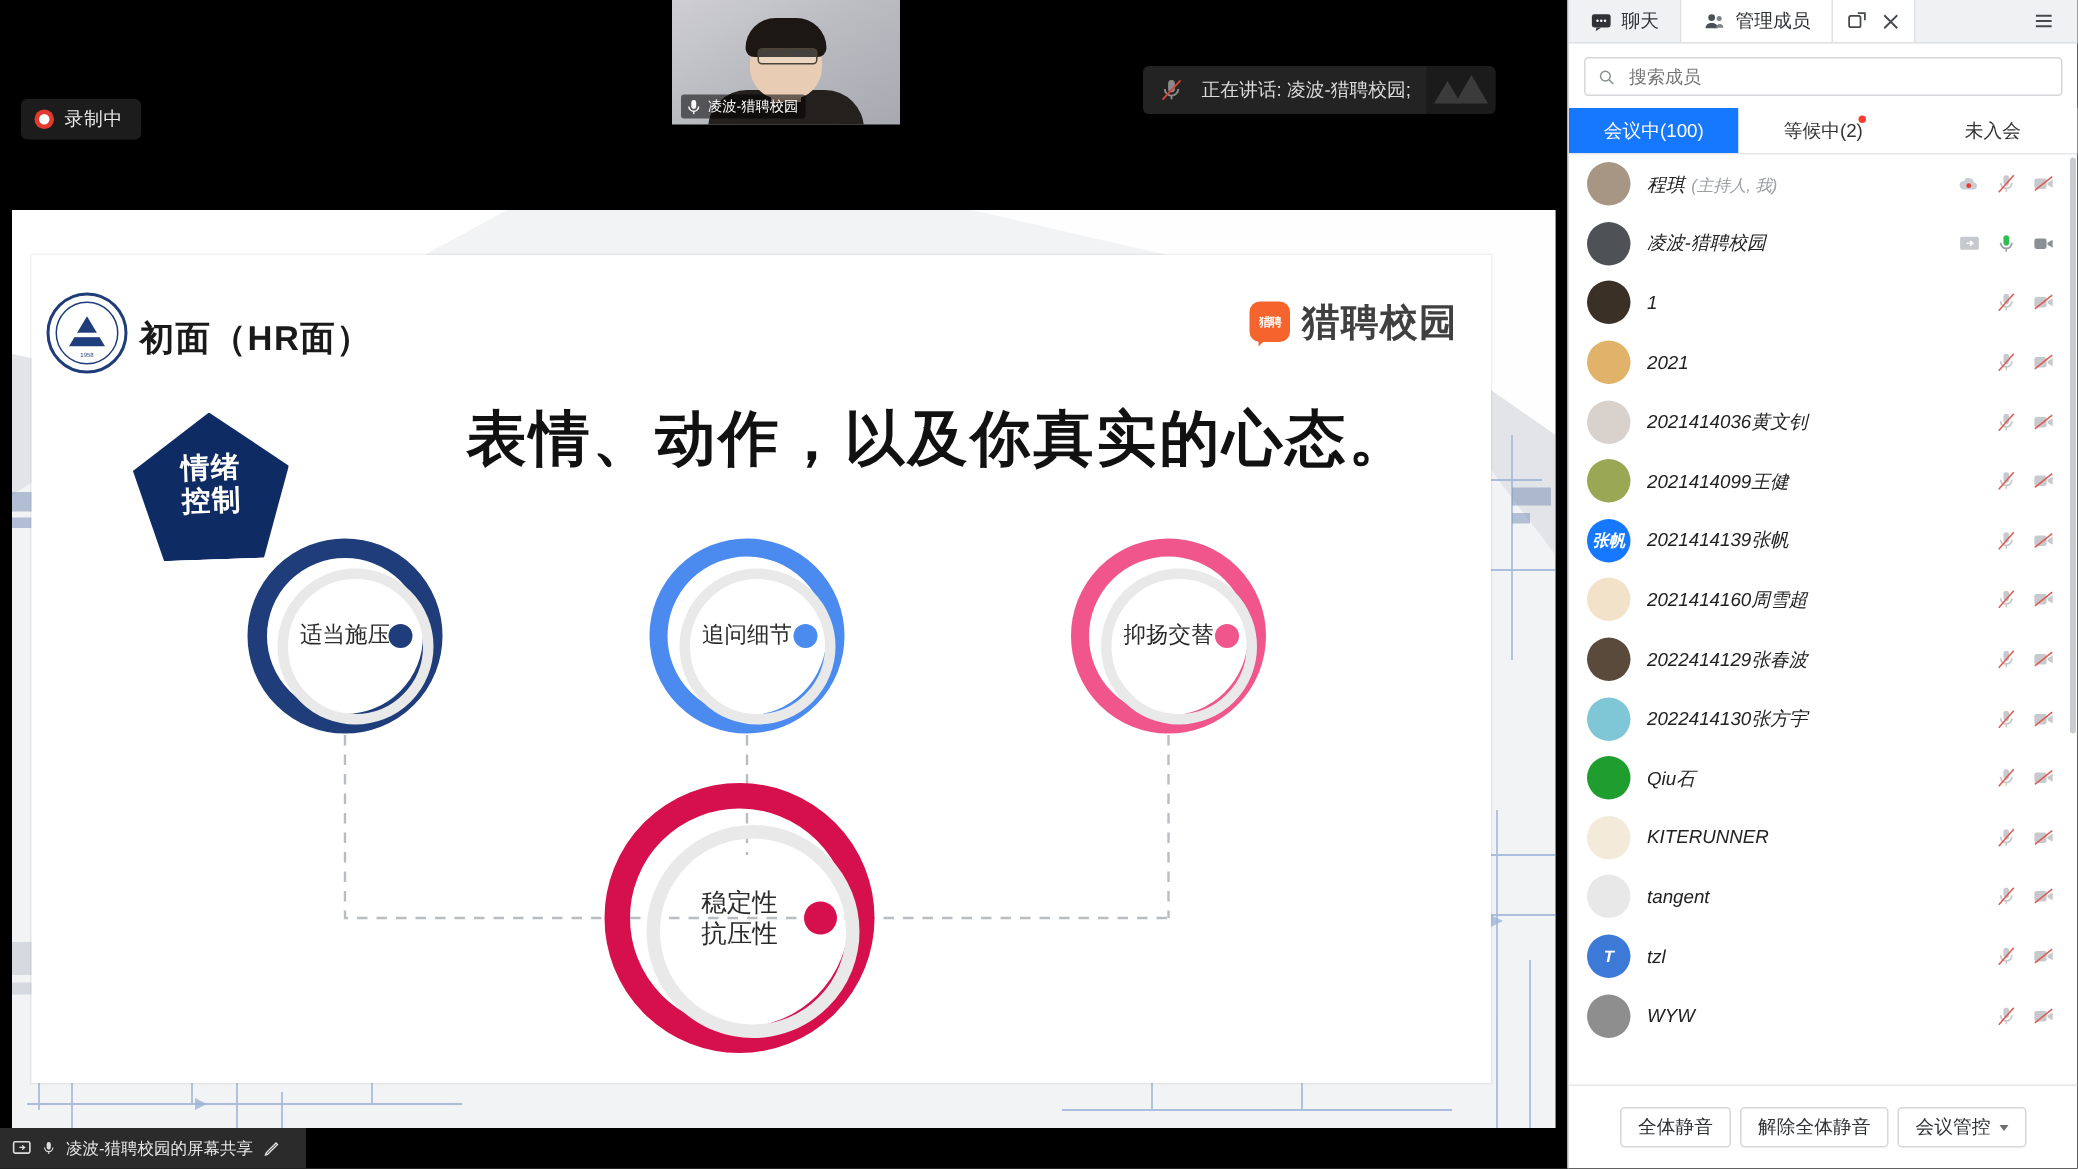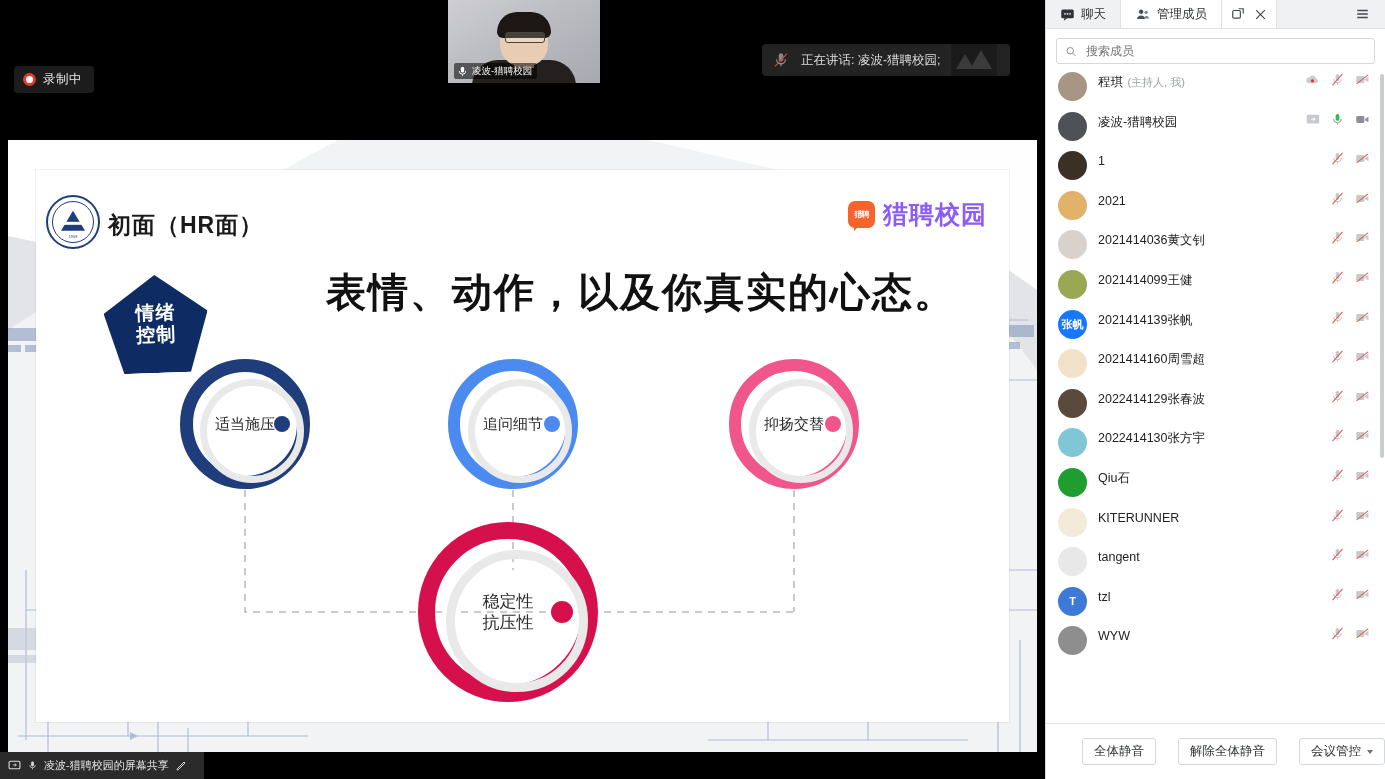--- a/index.html
+++ b/index.html
@@ -26,31 +26,31 @@
   .vt-glass{position:absolute;left:57px;top:32px;width:38px;height:9px;border:1.4px solid #4b4238;
             border-radius:3px;background:rgba(255,255,255,.18);}
   .vt-glass:before{content:"";position:absolute;left:16px;top:3px;width:6px;height:1.4px;background:#4b4238;}
   .vt-body{position:absolute;left:24px;top:60px;width:104px;height:30px;border-radius:26px 26px 0 0;background:#23201e;}
   .vt-neck{position:absolute;left:66px;top:56px;width:20px;height:12px;background:#dcbda2;}
   .vt-label{position:absolute;left:6px;bottom:4px;height:16px;display:flex;align-items:center;gap:3px;
             padding:0 5px 0 2px;background:rgba(0,0,0,.55);border-radius:2px;}
   .vt-label .nm{color:#fff;font-size:9.5px;white-space:nowrap;}
 
   .speak-pill{position:absolute;left:762px;top:44px;height:32px;display:flex;align-items:center;
-              background:#232323;border-radius:4px;padding-left:10px;padding-right:13px;overflow:hidden;}
+              background:#232323;border-radius:4px;padding-left:10px;padding-right:0;overflow:hidden;}
   .speak-txt{color:#dcdcdc;font-size:12.5px;padding:0 10px 0 11px;white-space:nowrap;}
   .speak-logo{width:46px;height:32px;background:#1b1b1b;position:relative;overflow:hidden;}
   .speak-logo i{position:absolute;bottom:7px;width:0;height:0;border-style:solid;border-color:transparent transparent #3b3b3b transparent;}
   .speak-logo i.a{left:5px;border-width:0 9px 15px 9px;}
   .speak-logo i.b{left:19px;border-width:0 11px 19px 11px;bottom:7px;}
 
   
   .share{position:absolute;left:8px;top:140px;width:1029px;height:612px;background:#f3f4f6;overflow:hidden;}
   .circuit{position:absolute;inset:0;}
-  .slide{position:absolute;left:28px;top:30px;width:973px;height:552px;background:#fff;
+  .slide{position:absolute;left:13px;top:30px;width:973px;height:552px;background:#fff;
          box-shadow:0 0 0 1px rgba(0,0,0,.05);overflow:hidden;}
 
   .logo-badge{position:absolute;left:10px;top:25px;width:54px;height:54px;border-radius:50%;
               border:2.5px solid #1f3d7a;box-sizing:border-box;background:#fff;}
   .logo-badge:before{content:"";position:absolute;left:4px;top:4px;right:4px;bottom:4px;border-radius:50%;
               border:1.5px solid #1f3d7a;}
   .logo-badge .star{position:absolute;left:50%;top:50%;transform:translate(-50%,-56%);
               width:0;height:0;border-style:solid;border-width:0 12px 20px 12px;
               border-color:transparent transparent #1f3d7a transparent;}
   .logo-badge .star:after{content:"";position:absolute;left:-9px;top:11px;width:18px;height:3px;background:#fff;}
@@ -58,21 +58,21 @@
 
   .slide-title{position:absolute;left:72px;top:40px;font-size:23px;color:#1a1a1a;font-weight:600;
                letter-spacing:1px;}
 
   .hp-logo{position:absolute;right:22px;top:28px;display:flex;align-items:center;gap:8px;padding-left:35px;}
   .hp-mark{width:27px;height:27px;border-radius:7px;background:#f5642d;position:relative;
            display:flex;align-items:center;justify-content:center;}
   .hp-mark span{color:#fff;font-size:8px;font-weight:700;letter-spacing:-1px;}
   .hp-mark:after{content:"";position:absolute;left:6px;bottom:-3px;width:0;height:0;
            border-style:solid;border-width:5px 5px 0 0;border-color:#f5642d transparent transparent transparent;}
-  .hp-txt{color:#8b5cf6;font-size:25px;font-weight:800;letter-spacing:1px;}
+  .hp-txt{color:#404040;font-size:25px;font-weight:800;letter-spacing:1px;}
 
   .pentagon{position:absolute;left:68px;top:105px;width:104px;height:98px;background:#0e2b63;
             clip-path:polygon(50% 0%,100% 38%,82% 100%,18% 100%,0% 38%);
             display:flex;flex-direction:column;align-items:center;justify-content:center;
             transform:rotate(-2deg);}
   .pentagon span{color:#fff;font-size:19px;font-weight:700;line-height:1.15;letter-spacing:1px;}
 
   .headline{position:absolute;left:260px;top:95px;width:690px;text-align:center;
             font-size:40px;font-weight:700;color:#111;letter-spacing:2px;white-space:nowrap;}
 
@@ -106,30 +106,30 @@
   .psearch input{border:0;outline:0;font-size:12px;color:#333;width:100%;background:transparent;
                  font-family:"Liberation Sans",sans-serif;}
 
   .seg{display:flex;flex:0 0 auto;border-bottom:1px solid #e4e6ea;}
   .seg .s{flex:1;height:30px;display:flex;align-items:center;justify-content:center;position:relative;
           font-size:12.5px;color:#333;background:#fff;}
   .seg .s.active{background:#1677ff;color:#fff;}
   .seg .s .badge{position:absolute;top:5px;right:28px;width:5px;height:5px;border-radius:50%;background:#ff3b30;}
 
   .plist{flex:1 1 auto;overflow:hidden;position:relative;}
-  .prow{height:39.6px;display:flex;align-items:flex-start;padding:0 14px 0 12px;gap:11px;}
+  .prow{height:39.6px;display:flex;align-items:center;padding:0 14px 0 12px;gap:11px;font-style:italic;}
   .av{width:29px;height:29px;border-radius:50%;flex:0 0 auto;position:relative;overflow:hidden;
       display:flex;align-items:center;justify-content:center;color:#fff;font-size:11px;font-weight:600;}
   .nmwrap{flex:1 1 auto;min-width:0;}
   .nm1{font-size:12.5px;color:#222;white-space:nowrap;overflow:hidden;text-overflow:ellipsis;line-height:1.25;}
   .nm2{font-size:11px;color:#9b9ea3;line-height:1.3;}
   .icons{display:flex;align-items:center;gap:9px;flex:0 0 auto;}
 
   .pfoot{flex:0 0 auto;height:55px;border-top:1px solid #e4e6ea;display:flex;align-items:center;
-         justify-content:flex-end;gap:22px;margin-top:24px;}
+         justify-content:center;gap:6px;margin-top:24px;}
   .btn{height:27px;padding:0 11px;border:1px solid #d5d7db;border-radius:3px;background:#fff;
        font-size:12.5px;color:#2f3236;display:flex;align-items:center;gap:6px;
        font-family:"Liberation Sans",sans-serif;cursor:pointer;}
   .caret{width:0;height:0;border-style:solid;border-width:4px 3.5px 0 3.5px;
          border-color:#6b6e73 transparent transparent transparent;}
   .sbar{position:absolute;right:1px;top:0;width:4px;background:#c9ccd1;border-radius:2px;}
 </style>
 </head>
 <body>
 
@@ -334,20 +334,32 @@
     <div class="psearch">
       <div class="box">
         <svg width="13" height="13" viewBox="0 0 24 24">
           <circle cx="10.5" cy="10.5" r="6.5" fill="none" stroke="#8a8f96" stroke-width="2"></circle>
           <path d="M15.5 15.5L21 21" stroke="#8a8f96" stroke-width="2"></path>
         </svg>
         <input placeholder="搜索成员" style="">
       </div>
     </div>
 
+    <div class="seg" id="segments">
+        <div class="s active">
+          <span>会议中(100)</span>
+        </div>
+        <div class="s">
+          <span>等候中(2)</span>
+          <span class="badge"></span>
+        </div>
+        <div class="s">
+          <span>未入会</span>
+        </div>
+      </div>
 
     <div class="plist" id="plist">
         <div class="prow">
        <span class="av" style="background:#a79683;"></span>
        <span class="nmwrap">
          <span class="nm1">程琪</span>
          <span class="nm2">(主持人, 我)</span>
        </span>
        <span class="icons">
          <svg width="17" height="15" viewBox="0 0 24 24">

